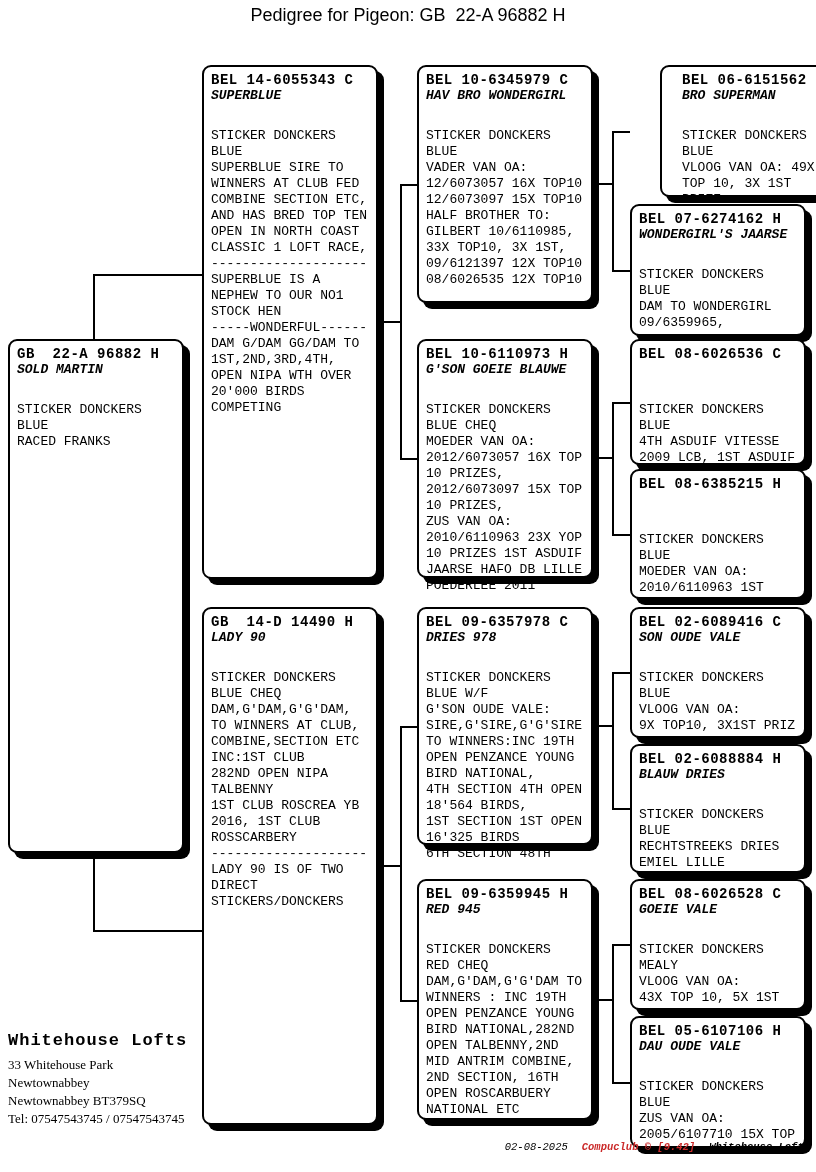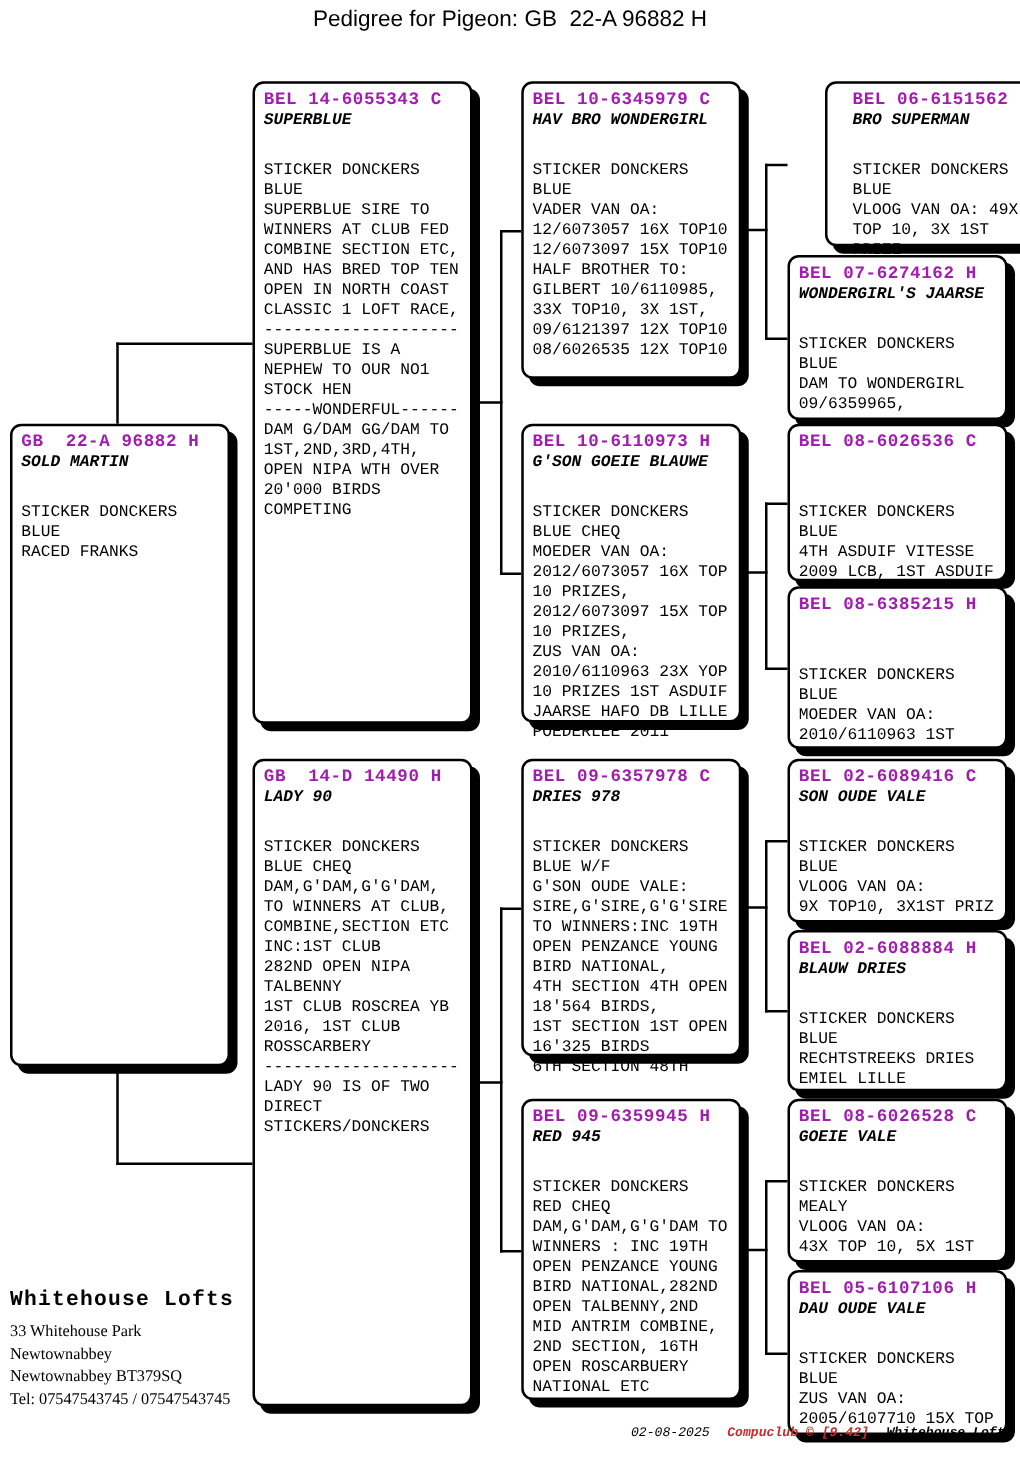--- a/index.html
+++ b/index.html
@@ -13,21 +13,21 @@
     white-space:pre;
   }
   .pbox {
     position:absolute; width:176px; box-sizing:border-box;
     background:#fff; border:2px solid #000; border-radius:9px;
     box-shadow:6px 6px 0 #000;
     padding:5px 7px;
     font-size:13px; line-height:16px; color:#000;
   }
   .ring {
-    color:#a21caf; font-weight:bold; font-size:14px; letter-spacing:.5px;
+    color:#000000; font-weight:bold; font-size:14px; letter-spacing:.5px;
     white-space:pre;
   }
   .bird-name { font-weight:bold; font-style:italic; min-height:16px; white-space:pre; }
   .strain { font-weight:normal; white-space:pre;margin-top:24px; }
   .bbody { white-space:pre-wrap; }
 
   
   #box-subject { left:8px;   top:339px; height:514px; }
   #box-sire    { left:202px; top:65px;  height:514px; }
   #box-dam     { left:202px; top:607px; height:518px; }

